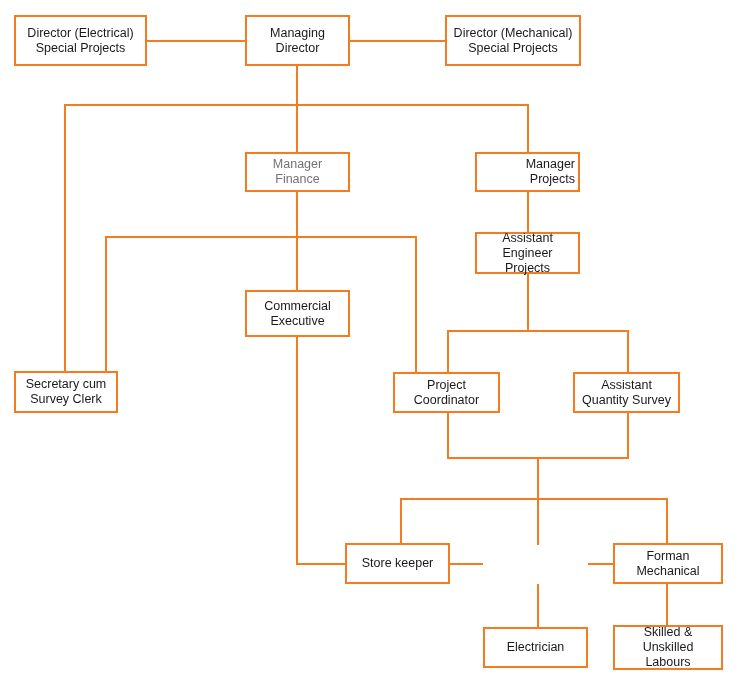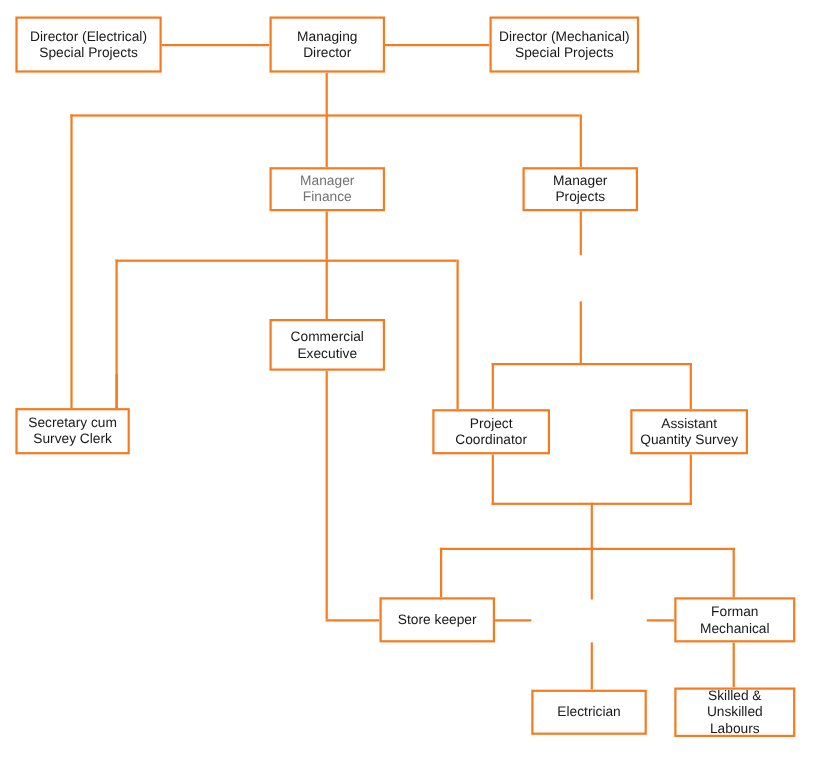--- a/index.html
+++ b/index.html
@@ -88,22 +88,26 @@
     <div class="node" style="left: 245px; top: 15px; width: 105px; height: 51px; border-color: rgb(244, 123, 32); color: rgb(26, 26, 26);">
       <span>Managing Director</span>
     </div>
     <div class="node" style="left: 445px; top: 15px; width: 136px; height: 51px; border-color: rgb(244, 123, 32); color: rgb(26, 26, 26);">
       <span>Director (Mechanical)
 Special Projects</span>
     </div>
     <div class="node" style="left: 245px; top: 152px; width: 105px; height: 40px; border-color: rgb(244, 123, 32); color: #737373;">
       <span>Manager Finance</span>
     </div>
-    <div class="node" style="left: 475px; top: 152px; width: 105px; height: 40px; border-color: rgb(244, 123, 32); color: rgb(26, 26, 26);">
+    <div class="node" style="left: 475px; top: 152px; width: 105px; height: 40px; border-color: rgb(244, 123, 32); color: rgb(26, 26, 26); text-align: right;">
       <span>Manager Projects</span>
+    </div>
+    <div class="node" style="left: 475px; top: 232px; width: 105px; height: 42px; border-color: rgb(244, 123, 32); color: rgb(26, 26, 26);">
+      <span>Assistant Engineer
+Projects</span>
     </div>
     <div class="node" style="left: 245px; top: 290px; width: 105px; height: 47px; border-color: rgb(244, 123, 32); color: rgb(26, 26, 26);">
       <span>Commercial
 Executive</span>
     </div>
     <div class="node" style="left: 14px; top: 371px; width: 104px; height: 42px; border-color: rgb(244, 123, 32); color: rgb(26, 26, 26);">
       <span>Secretary cum
 Survey Clerk</span>
     </div>
     <div class="node" style="left: 393px; top: 372px; width: 107px; height: 41px; border-color: rgb(244, 123, 32); color: rgb(26, 26, 26);">

